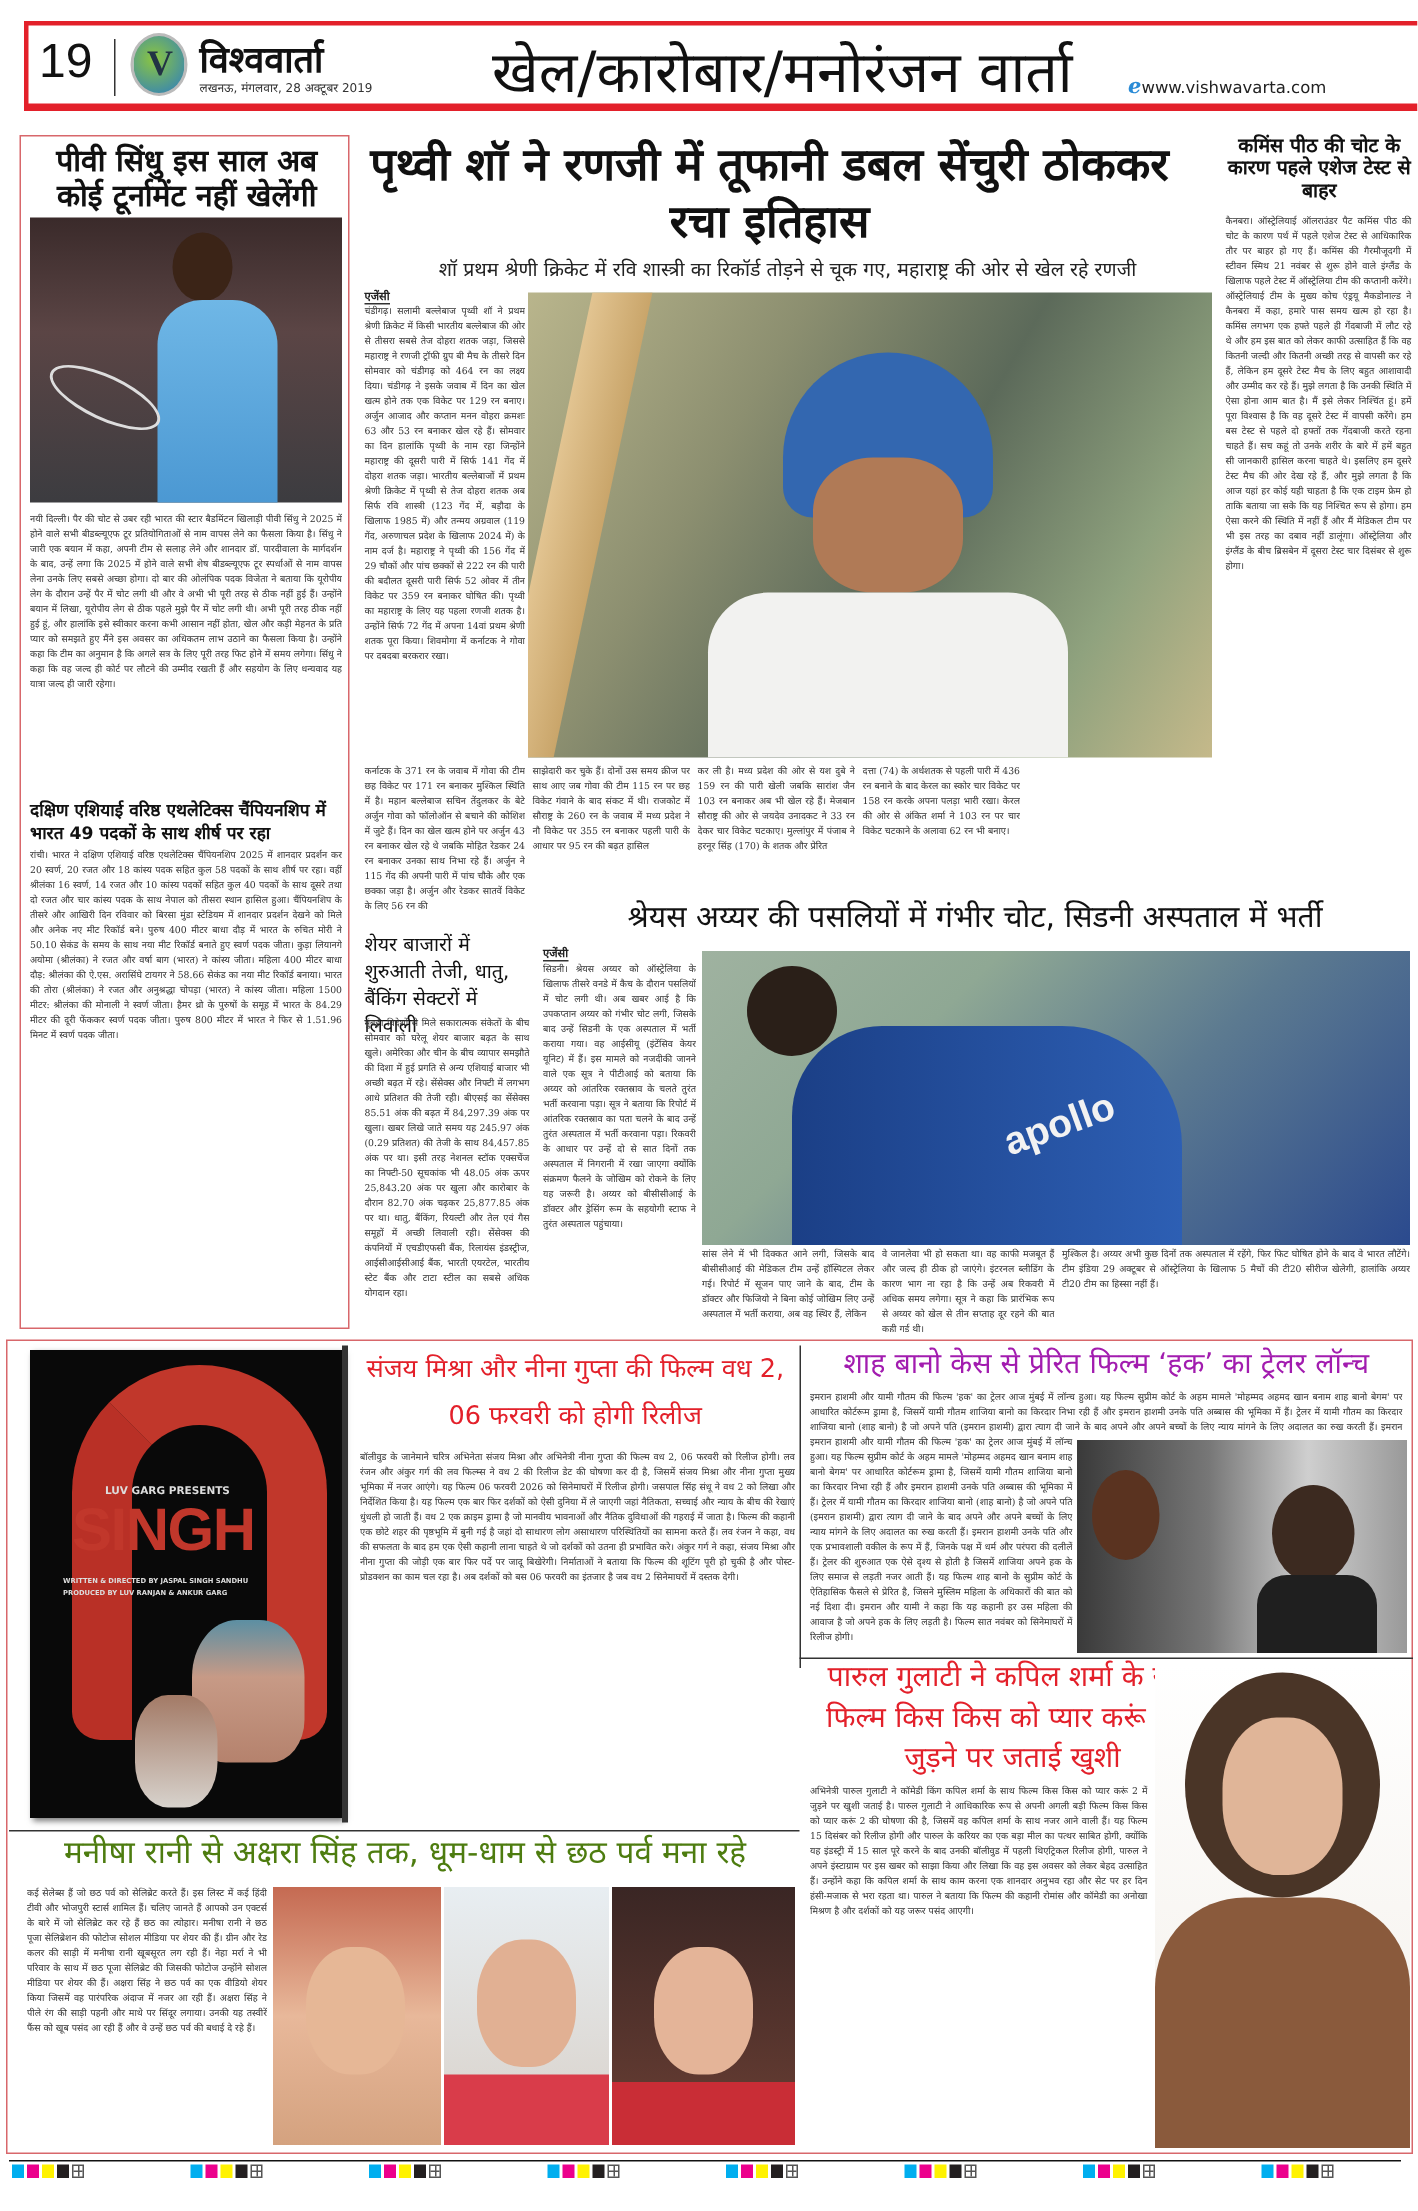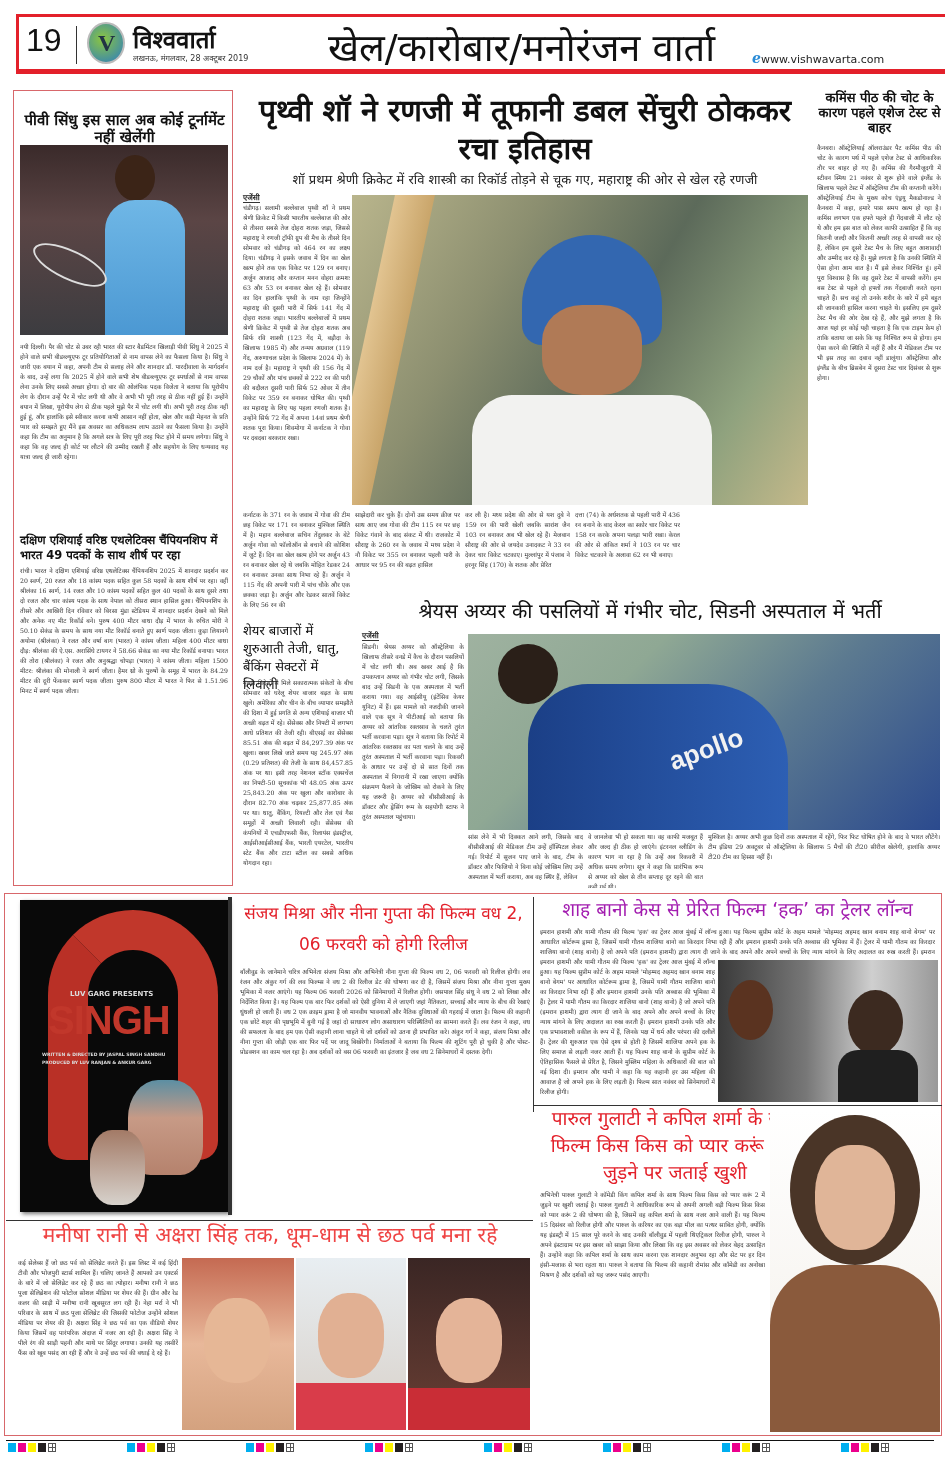--- a/index.html
+++ b/index.html
@@ -32,31 +32,31 @@
 <div class="abs" id="sep"></div>
 <div class="abs" id="logo">
     <span>V</span>
   </div>
 <div class="abs" id="brand">विश्ववार्ता</div>
 <div class="abs" id="dateline">लखनऊ,   मंगलवार, 28 अक्टूबर 2019</div>
 <div class="abs" id="section">खेल/कारोबार/मनोरंजन वार्ता</div>
 <div class="abs" id="site"><span class="e">e</span><span>www.vishwavarta.com</span></div>
 
 <div class="abs box" style="left:13px;top:90px;width:220px;height:796px"></div>
-<div class="abs hd" style="left:22px;top:112px;width:205px;font-size:15px;text-align:center">पीवी सिंधु इस साल अब कोई टूर्नामेंट नहीं खेलेंगी</div>
+<div class="abs hd" style="left:22px;top:96px;width:205px;font-size:20px;text-align:center">पीवी सिंधु इस साल अब कोई टूर्नामेंट नहीं खेलेंगी</div>
 <div class="abs img" style="left:20px;top:145px;width:208px;height:190px;background:linear-gradient(180deg,#3a2a2a 0%,#5b4545 40%,#3c3c40 100%)">
   <div style="position:absolute;left:95px;top:10px;width:40px;height:46px;border-radius:50%;background:#3b2417"></div>
   <div style="position:absolute;left:85px;top:55px;width:80px;height:140px;border-radius:30px 30px 0 0;background:linear-gradient(180deg,#6fb7e6,#4a97d2)"></div>
   <div style="position:absolute;left:10px;top:105px;width:80px;height:30px;border:2px solid #ddd;border-radius:50%;transform:rotate(25deg)"></div>
 </div>
 <div class="abs txt" style="left:20px;top:342px;width:208px;height:178px">नयी दिल्ली। पैर की चोट से उबर रही भारत की स्टार बैडमिंटन खिलाड़ी पीवी सिंधु ने 2025 में होने वाले सभी बीडब्ल्यूएफ टूर प्रतियोगिताओं से नाम वापस लेने का फैसला किया है। सिंधु ने जारी एक बयान में कहा, अपनी टीम से सलाह लेने और शानदार डॉ. पारदीवाला के मार्गदर्शन के बाद, उन्हें लगा कि 2025 में होने वाले सभी शेष बीडब्ल्यूएफ टूर स्पर्धाओं से नाम वापस लेना उनके लिए सबसे अच्छा होगा। दो बार की ओलंपिक पदक विजेता ने बताया कि यूरोपीय लेग के दौरान उन्हें पैर में चोट लगी थी और वे अभी भी पूरी तरह से ठीक नहीं हुई हैं। उन्होंने बयान में लिखा, यूरोपीय लेग से ठीक पहले मुझे पैर में चोट लगी थी। अभी पूरी तरह ठीक नहीं हुई हूं, और हालांकि इसे स्वीकार करना कभी आसान नहीं होता, खेल और कड़ी मेहनत के प्रति प्यार को समझते हुए मैंने इस अवसर का अधिकतम लाभ उठाने का फैसला किया है। उन्होंने कहा कि टीम का अनुमान है कि अगले सत्र के लिए पूरी तरह फिट होने में समय लगेगा। सिंधु ने कहा कि वह जल्द ही कोर्ट पर लौटने की उम्मीद रखती हैं और सहयोग के लिए धन्यवाद यह यात्रा जल्द ही जारी रहेगा।</div>
 <div class="abs hd" style="left:20px;top:533px;width:208px;font-size:11.5px;line-height:15px">दक्षिण एशियाई वरिष्ठ एथलेटिक्स चैंपियनशिप में भारत 49 पदकों के साथ शीर्ष पर रहा</div>
 <div class="abs txt" style="left:20px;top:566px;width:208px;height:316px">रांची। भारत ने दक्षिण एशियाई वरिष्ठ एथलेटिक्स चैंपियनशिप 2025 में शानदार प्रदर्शन कर 20 स्वर्ण, 20 रजत और 18 कांस्य पदक सहित कुल 58 पदकों के साथ शीर्ष पर रहा। वहीं श्रीलंका 16 स्वर्ण, 14 रजत और 10 कांस्य पदकों सहित कुल 40 पदकों के साथ दूसरे तथा दो रजत और चार कांस्य पदक के साथ नेपाल को तीसरा स्थान हासिल हुआ। चैंपियनशिप के तीसरे और आखिरी दिन रविवार को बिरसा मुंडा स्टेडियम में शानदार प्रदर्शन देखने को मिले और अनेक नए मीट रिकॉर्ड बने। पुरुष 400 मीटर बाधा दौड़ में भारत के रुचित मोरी ने 50.10 सेकंड के समय के साथ नया मीट रिकॉर्ड बनाते हुए स्वर्ण पदक जीता। कुड़ा लियानगे अयोमा (श्रीलंका) ने रजत और वर्षा बाग (भारत) ने कांस्य जीता। महिला 400 मीटर बाधा दौड़: श्रीलंका की ऐ.एस. अरासिंघे टायगर ने 58.66 सेकंड का नया मीट रिकॉर्ड बनाया। भारत की तोरा (श्रीलंका) ने रजत और अनुश्रद्धा चोपड़ा (भारत) ने कांस्य जीता। महिला 1500 मीटर: श्रीलंका की मोनाली ने स्वर्ण जीता। हैमर थ्रो के पुरुषों के समूह में भारत के 84.29 मीटर की दूरी फेंककर स्वर्ण पदक जीता। पुरुष 800 मीटर में भारत ने फिर से 1.51.96 मिनट में स्वर्ण पदक जीता।</div>
 
-<div class="abs hd" style="left:240px;top:92px;width:570px;font-size:30px;line-height:38px;text-align:center">पृथ्वी शॉ ने रणजी में तूफानी डबल सेंचुरी ठोककर रचा इतिहास</div>
+<div class="abs hd" style="left:228px;top:92px;width:570px;font-size:30px;line-height:38px;text-align:center">पृथ्वी शॉ ने रणजी में तूफानी डबल सेंचुरी ठोककर रचा इतिहास</div>
 <div class="abs" style="left:240px;top:170px;width:570px;font-size:13px;text-align:center;color:#222;white-space:nowrap;overflow:hidden">शॉ प्रथम श्रेणी क्रिकेट में रवि शास्त्री का रिकॉर्ड तोड़ने से चूक गए, महाराष्ट्र की ओर से खेल रहे रणजी</div>
 <div class="abs" style="left:243px;top:192px;font-size:7.5px;font-weight:bold;border-bottom:1px solid #333">एजेंसी</div>
 <div class="abs txt" style="left:243px;top:203px;width:107px;height:304px">चंडीगढ़। सलामी बल्लेबाज पृथ्वी शॉ ने प्रथम श्रेणी क्रिकेट में किसी भारतीय बल्लेबाज की ओर से तीसरा सबसे तेज दोहरा शतक जड़ा, जिससे महाराष्ट्र ने रणजी ट्रॉफी ग्रुप बी मैच के तीसरे दिन सोमवार को चंडीगढ़ को 464 रन का लक्ष्य दिया। चंडीगढ़ ने इसके जवाब में दिन का खेल खत्म होने तक एक विकेट पर 129 रन बनाए। अर्जुन आजाद और कप्तान मनन वोहरा क्रमशः 63 और 53 रन बनाकर खेल रहे हैं। सोमवार का दिन हालांकि पृथ्वी के नाम रहा जिन्होंने महाराष्ट्र की दूसरी पारी में सिर्फ 141 गेंद में दोहरा शतक जड़ा। भारतीय बल्लेबाजों में प्रथम श्रेणी क्रिकेट में पृथ्वी से तेज दोहरा शतक अब सिर्फ रवि शास्त्री (123 गेंद में, बड़ौदा के खिलाफ 1985 में) और तन्मय अग्रवाल (119 गेंद, अरुणाचल प्रदेश के खिलाफ 2024 में) के नाम दर्ज है। महाराष्ट्र ने पृथ्वी की 156 गेंद में 29 चौकों और पांच छक्कों से 222 रन की पारी की बदौलत दूसरी पारी सिर्फ 52 ओवर में तीन विकेट पर 359 रन बनाकर घोषित की। पृथ्वी का महाराष्ट्र के लिए यह पहला रणजी शतक है। उन्होंने सिर्फ 72 गेंद में अपना 14वां प्रथम श्रेणी शतक पूरा किया। शिवमोगा में कर्नाटक ने गोवा पर दबदबा बरकरार रखा।</div>
 <div class="abs img" style="left:352px;top:195px;width:456px;height:310px;background:linear-gradient(120deg,#b9b58c 0%,#8c8f70 30%,#5c6a5a 55%,#8fa27e 80%,#c5b98a 100%)">
   <div style="position:absolute;left:10px;top:0;width:40px;height:310px;background:linear-gradient(90deg,#e2c491,#c9a56a);transform:skewX(-12deg)"></div>
   <div style="position:absolute;left:170px;top:40px;width:140px;height:110px;border-radius:70px 70px 20px 20px;background:#3367b0"></div>
   <div style="position:absolute;left:190px;top:110px;width:100px;height:90px;border-radius:40%;background:#b07a56"></div>
   <div style="position:absolute;left:120px;top:200px;width:240px;height:110px;border-radius:40px 40px 0 0;background:#f2f2f0"></div>
 </div>
 <div class="abs txt" style="left:243px;top:510px;width:107px;height:112px">कर्नाटक के 371 रन के जवाब में गोवा की टीम छह विकेट पर 171 रन बनाकर मुश्किल स्थिति में है। महान बल्लेबाज सचिन तेंदुलकर के बेटे अर्जुन गोवा को फॉलोऑन से बचाने की कोशिश में जुटे हैं। दिन का खेल खत्म होने पर अर्जुन 43 रन बनाकर खेल रहे थे जबकि मोहित रेडकर 24 रन बनाकर उनका साथ निभा रहे हैं। अर्जुन ने 115 गेंद की अपनी पारी में पांच चौके और एक छक्का जड़ा है। अर्जुन और रेडकर सातवें विकेट के लिए 56 रन की</div>
@@ -112,21 +112,21 @@
 <div class="abs" style="left:533px;top:1105px;width:409px;height:1px;background:#333"></div>
 <div class="abs hd" style="left:535px;top:1105px;width:280px;font-size:19px;line-height:27px;color:#e3202a;font-weight:normal;text-align:center">पारुल गुलाटी ने कपिल शर्मा के साथ फिल्म किस किस को प्यार करूं 2 में जुड़ने पर जताई खुशी</div>
 <div class="abs img" style="left:770px;top:1110px;width:170px;height:322px;background:linear-gradient(180deg,#fff 0%,#f3efe9 100%)">
   <div style="position:absolute;left:20px;top:5px;width:130px;height:150px;border-radius:50%;background:#4a3527"></div>
   <div style="position:absolute;left:45px;top:35px;width:80px;height:105px;border-radius:45%;background:#e0b598"></div>
   <div style="position:absolute;left:0;top:155px;width:170px;height:170px;border-radius:60px 60px 0 0;background:#8a5a3c"></div>
 </div>
 <div class="abs txt" style="left:540px;top:1190px;width:225px;height:242px">अभिनेत्री पारुल गुलाटी ने कॉमेडी किंग कपिल शर्मा के साथ फिल्म किस किस को प्यार करूं 2 में जुड़ने पर खुशी जताई है। पारुल गुलाटी ने आधिकारिक रूप से अपनी अगली बड़ी फिल्म किस किस को प्यार करूं 2 की घोषणा की है, जिसमें वह कपिल शर्मा के साथ नजर आने वाली हैं। यह फिल्म 15 दिसंबर को रिलीज होगी और पारुल के करियर का एक बड़ा मील का पत्थर साबित होगी, क्योंकि यह इंडस्ट्री में 15 साल पूरे करने के बाद उनकी बॉलीवुड में पहली थिएट्रिकल रिलीज होगी, पारुल ने अपने इंस्टाग्राम पर इस खबर को साझा किया और लिखा कि वह इस अवसर को लेकर बेहद उत्साहित हैं। उन्होंने कहा कि कपिल शर्मा के साथ काम करना एक शानदार अनुभव रहा और सेट पर हर दिन हंसी-मजाक से भरा रहता था। पारुल ने बताया कि फिल्म की कहानी रोमांस और कॉमेडी का अनोखा मिश्रण है और दर्शकों को यह जरूर पसंद आएगी।</div>
 
 <div class="abs" style="left:6px;top:1220px;width:527px;height:1px;background:#333"></div>
-<div class="abs hd" style="left:10px;top:1223px;width:520px;font-size:21px;color:#ef4444;font-weight:normal;text-align:center;white-space:nowrap">मनीषा रानी से अक्षरा सिंह तक, धूम-धाम से छठ पर्व मना रहे</div>
+<div class="abs hd" style="left:10px;top:1223px;width:520px;font-size:21px;color:#4d7c0f;font-weight:normal;text-align:center;white-space:nowrap">मनीषा रानी से अक्षरा सिंह तक, धूम-धाम से छठ पर्व मना रहे</div>
 <div class="abs txt" style="left:18px;top:1258px;width:160px;height:172px">कई सेलेब्स हैं जो छठ पर्व को सेलिब्रेट करते हैं। इस लिस्ट में कई हिंदी टीवी और भोजपुरी स्टार्स शामिल हैं। चलिए जानते हैं आपको उन एक्टर्स के बारे में जो सेलिब्रेट कर रहे हैं छठ का त्योहार। मनीषा रानी ने छठ पूजा सेलिब्रेशन की फोटोज सोशल मीडिया पर शेयर की हैं। ग्रीन और रेड कलर की साड़ी में मनीषा रानी खूबसूरत लग रही हैं। नेहा मर्रा ने भी परिवार के साथ में छठ पूजा सेलिब्रेट की जिसकी फोटोज उन्होंने सोशल मीडिया पर शेयर की हैं। अक्षरा सिंह ने छठ पर्व का एक वीडियो शेयर किया जिसमें वह पारंपरिक अंदाज में नजर आ रही हैं। अक्षरा सिंह ने पीले रंग की साड़ी पहनी और माथे पर सिंदूर लगाया। उनकी यह तस्वीरें फैंस को खूब पसंद आ रही हैं और वे उन्हें छठ पर्व की बधाई दे रहे हैं।</div>
 <div class="abs img" style="left:182px;top:1258px;width:112px;height:172px;background:linear-gradient(180deg,#c56a52,#e8b89a 50%,#d4a27f)">
   <div style="position:absolute;left:22px;top:40px;width:66px;height:85px;border-radius:45%;background:#e6b796"></div>
 </div>
 <div class="abs img" style="left:296px;top:1258px;width:110px;height:172px;background:linear-gradient(180deg,#e8eef2,#d8d0c8)">
   <div style="position:absolute;left:22px;top:35px;width:66px;height:85px;border-radius:45%;background:#e1b093"></div>
   <div style="position:absolute;left:0;top:125px;width:110px;height:50px;background:#d93c4a"></div>
 </div>
 <div class="abs img" style="left:408px;top:1258px;width:122px;height:172px;background:linear-gradient(180deg,#3a2624,#6b3f34)">
   <div style="position:absolute;left:28px;top:40px;width:66px;height:85px;border-radius:45%;background:#e4b498"></div>

